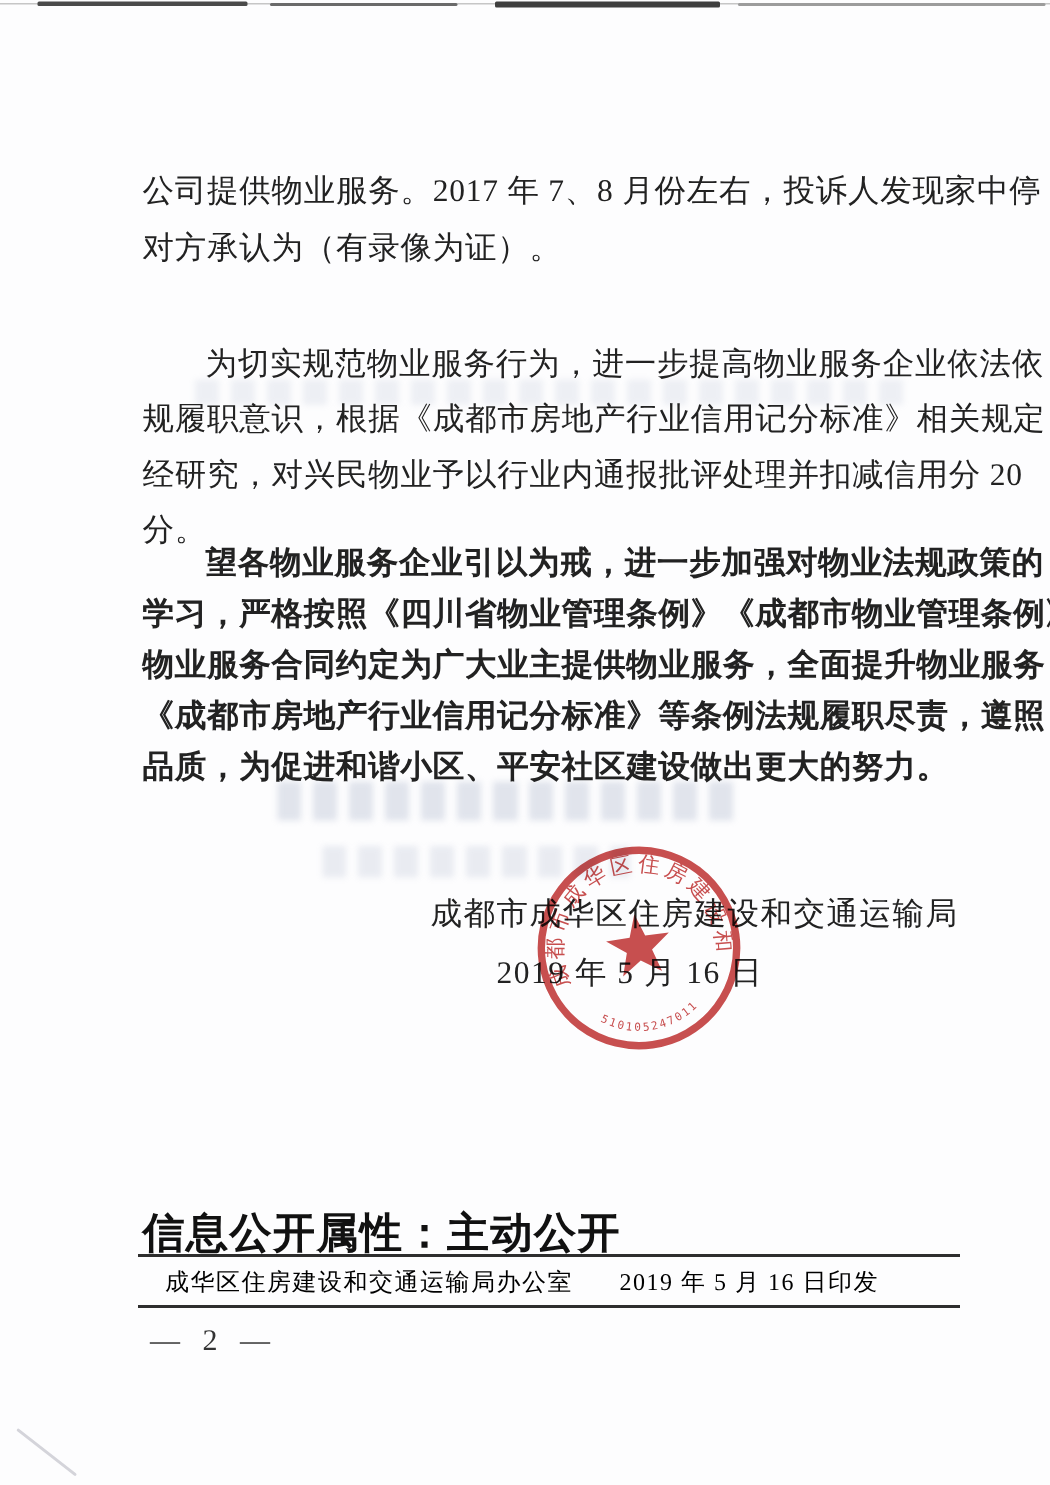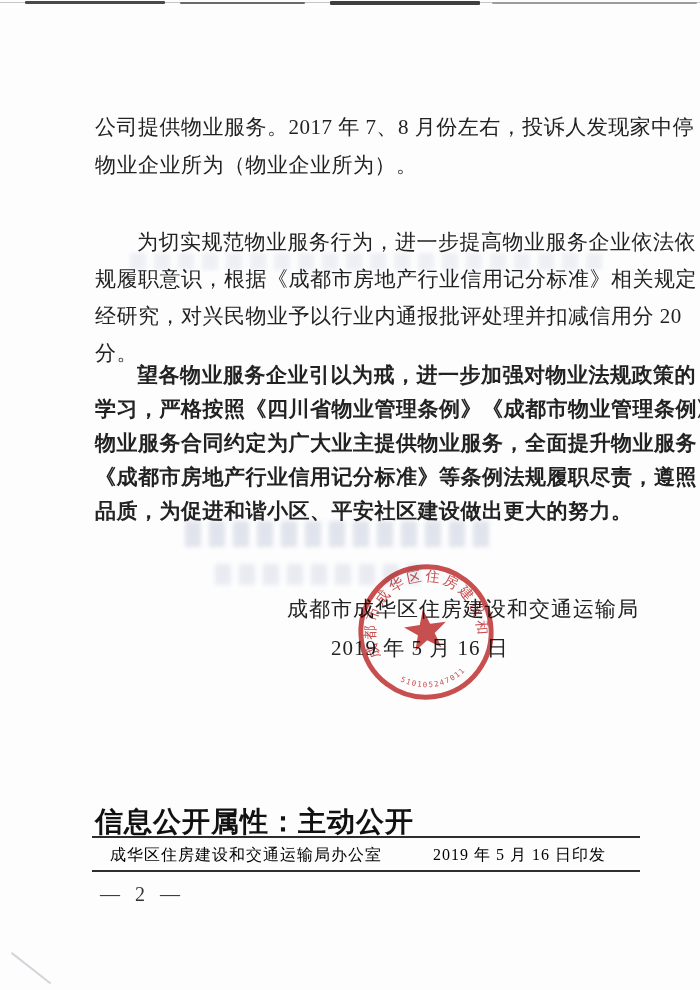--- a/index.html
+++ b/index.html
@@ -59,21 +59,21 @@
   .disclosure{position:absolute;left:95px;top:803px;font-size:28px;font-weight:bold;
     font-family:"Liberation Sans","DejaVu Sans",sans-serif;color:#111;
     letter-spacing:1px;white-space:nowrap;}
   .rule{position:absolute;left:92px;width:548px;height:2px;background:#2e2e2e;}
   .rule1{top:836px;}
   .rule2{top:870px;}
   .footer-row{position:absolute;left:95px;top:842px;width:545px;height:26px;
     display:flex;justify-content:space-between;align-items:center;
     padding:0;box-sizing:border-box;font-size:16px;color:#000000;}
   .footer-issuer{margin-left:15px;letter-spacing:1px;white-space:nowrap;}
-  .footer-printdate{margin-right:34px;letter-spacing:1px;white-space:nowrap;}
+  .footer-printdate{margin-right:54px;letter-spacing:1px;white-space:nowrap;}
   .page-num{position:absolute;left:100px;top:883px;font-size:20px;color:#333;
     letter-spacing:5px;white-space:nowrap;}
 </style>
 </head>
 <body>
 
 <div class="page">
 
   <div class="scan-edge">
     <div class="base"></div>
@@ -82,21 +82,21 @@
     <div class="seg seg3"></div>
     <div class="seg seg4"></div>
   </div>
 
   <div class="ghost ghost-p2"></div>
   <div class="ghost ghost-r1"></div>
   <div class="ghost ghost-r2"></div>
 
   <div class="para p1">
     <div class="line">公司提供物业服务。2017 年 7、8 月份左右，投诉人发现家中停</div>
-    <div class="line">物业企业所为（物业企业所为）。</div>
+    <div class="line">对方承认为（有录像为证）。</div>
   </div>
 
   <div class="para p2">
     <div class="line indent">为切实规范物业服务行为，进一步提高物业服务企业依法依</div>
     <div class="line">规履职意识，根据《成都市房地产行业信用记分标准》相关规定，</div>
     <div class="line">经研究，对兴民物业予以行业内通报批评处理并扣减信用分 20</div>
     <div class="line">分。</div>
   </div>
 
   <div class="para p3">

